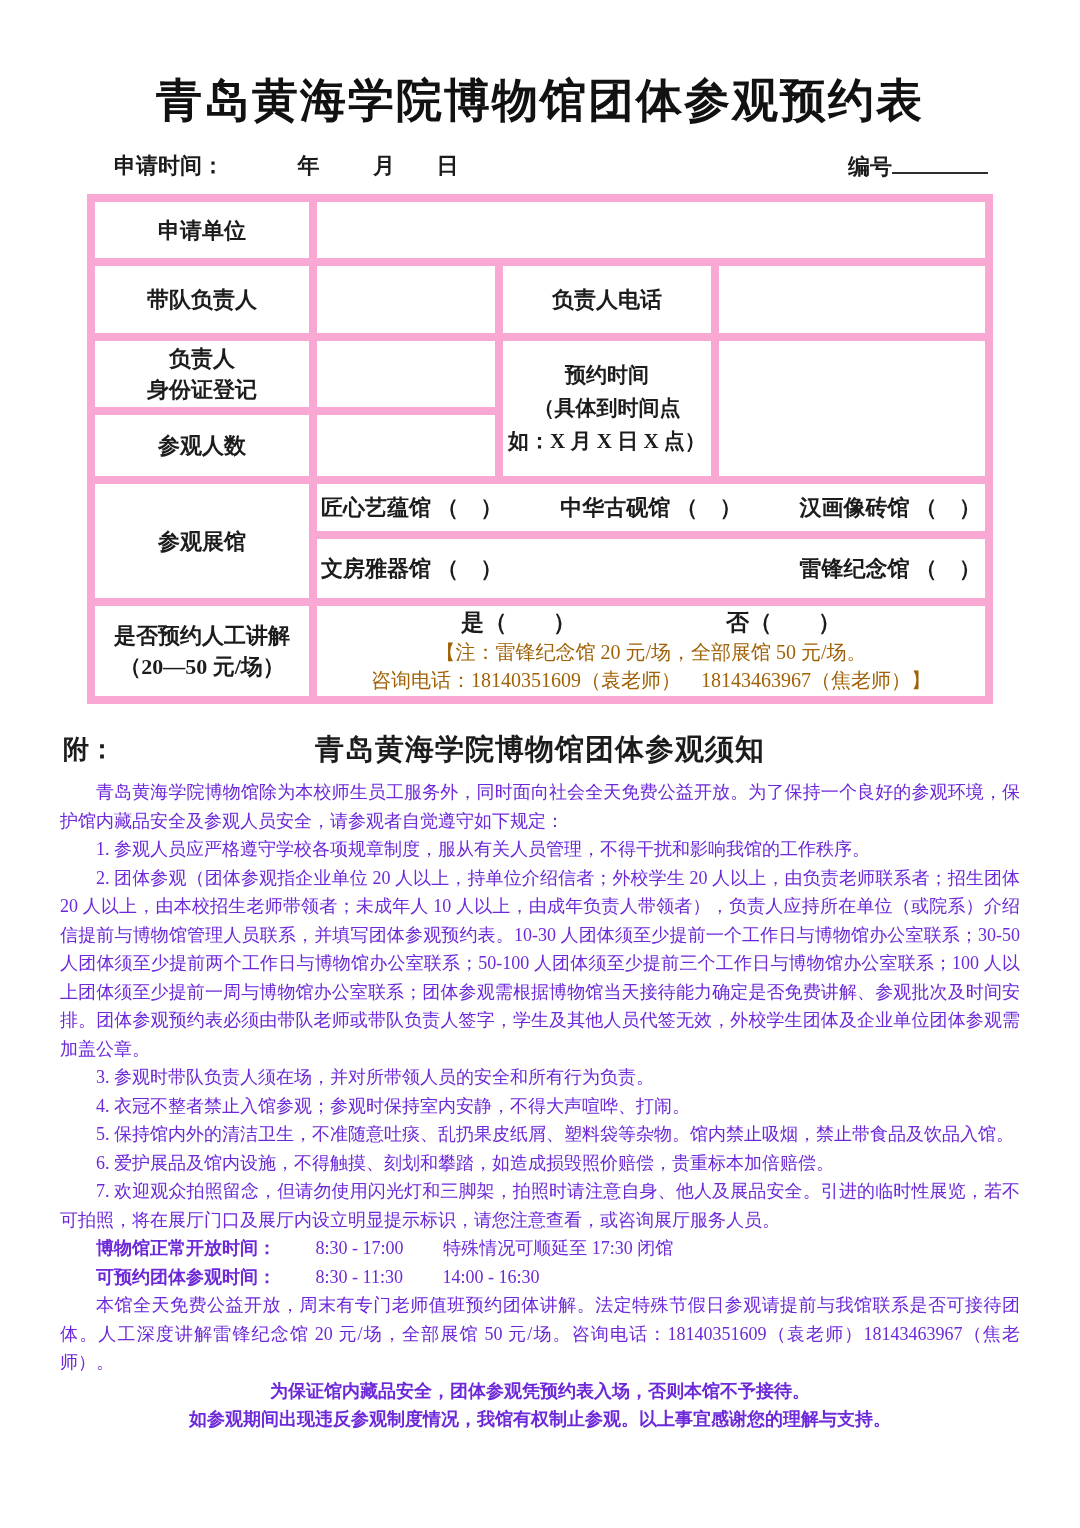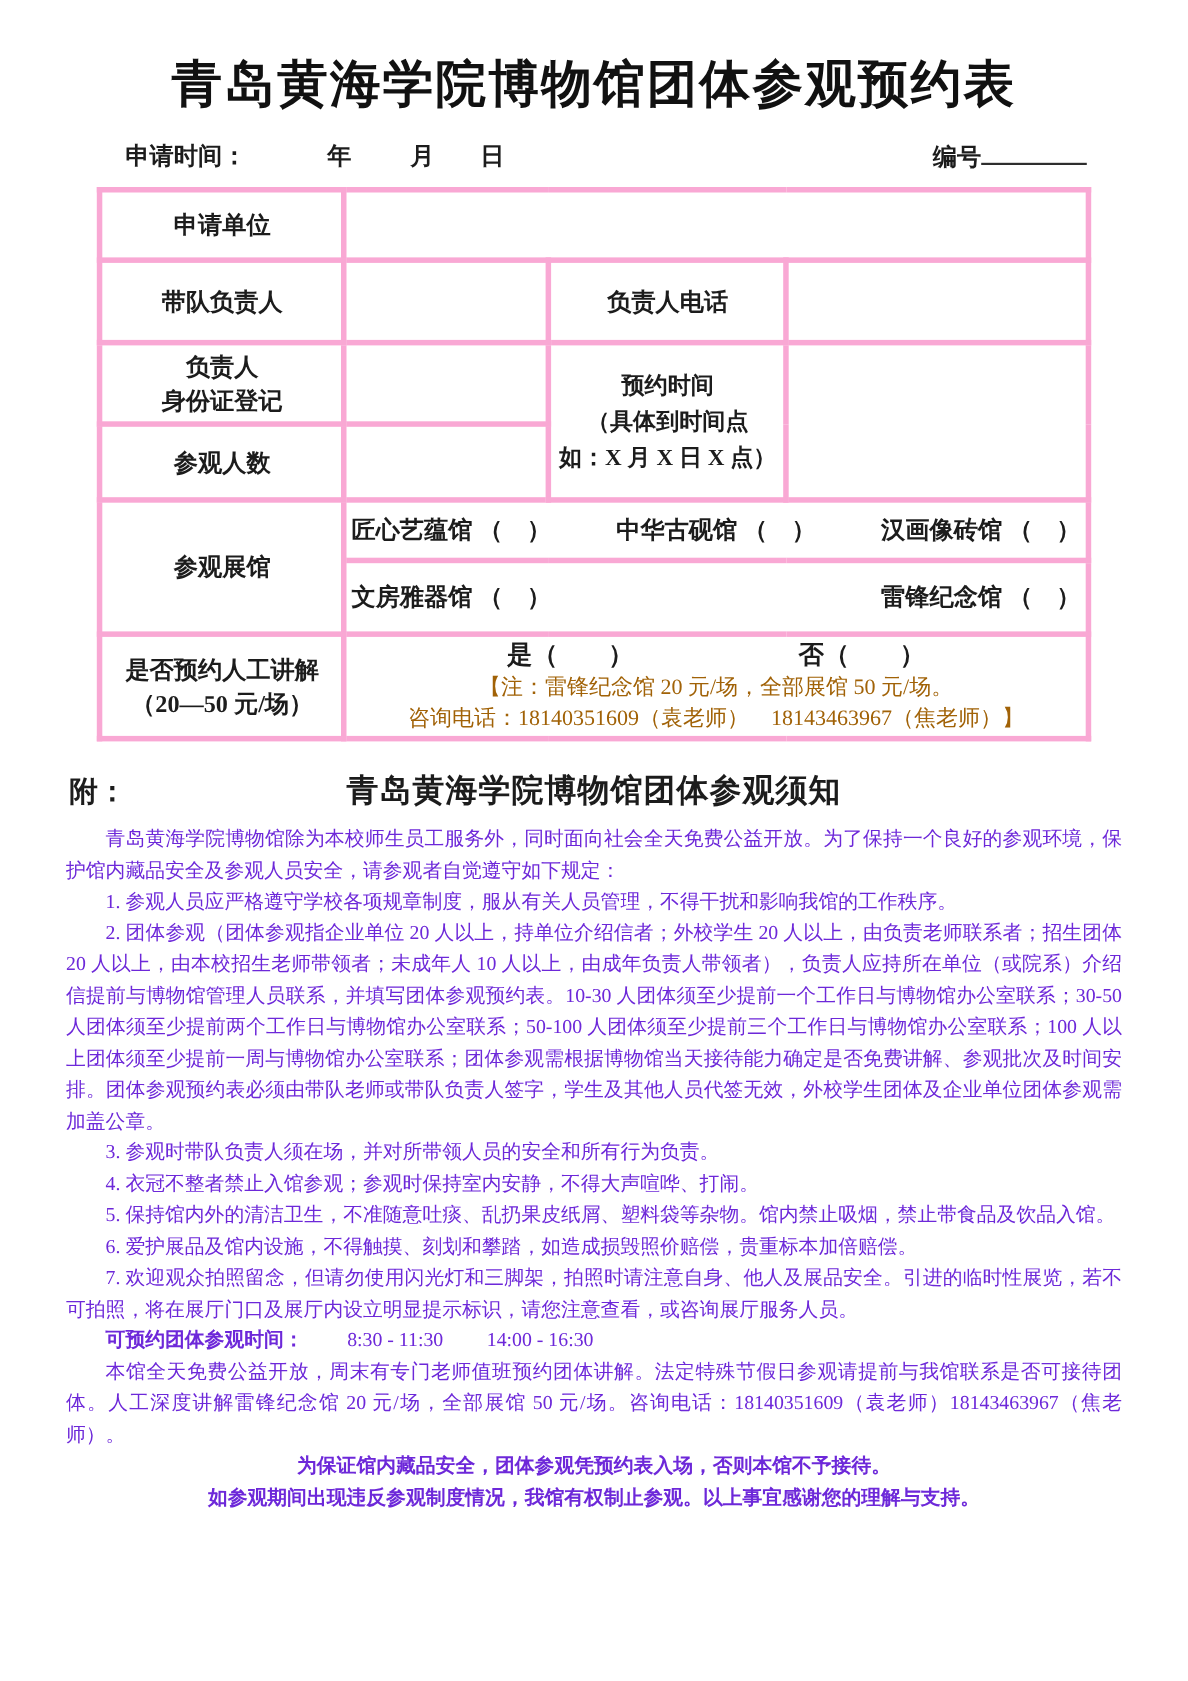--- a/index.html
+++ b/index.html
@@ -2,35 +2,35 @@
 <html><head>
 <meta charset="utf-8">
 <style>
   html,body{margin:0;padding:0;background:#ffffff;}
   .page{
     width:1080px;height:1528px;background:#fff;color:#1c1c1c;
     font-family:"Liberation Serif","DejaVu Serif",serif;
     position:relative;box-sizing:border-box;overflow:hidden;
   }
   .doc-title{
-    padding-top:48px;text-align:center;font-size:46px;line-height:58px;
+    padding-top:72px;text-align:center;font-size:46px;line-height:58px;
     font-weight:bold;letter-spacing:2px;color:#111;
   }
   .meta-row{
     margin:20px 92px 0 114px;display:flex;justify-content:space-between;
     align-items:center;font-size:22px;font-weight:bold;line-height:30px;
   }
   .meta-left .dsep{display:inline-block;}
   .y{margin-left:68px;} .m{margin-left:48px;} .d{margin-left:36px;}
   .serial-line{display:inline-block;width:96px;border-bottom:2px solid #2e2e2e;height:22px;vertical-align:baseline;}
   table.form{
     border-collapse:collapse;table-layout:fixed;
     margin:12px auto 0 auto;width:898px;
   }
-  table.form td{border:5px solid #f9a8d4;padding:2px 4px;vertical-align:middle;box-sizing:border-box;}
+  table.form td{border:8px solid #f9a8d4;padding:2px 4px;vertical-align:middle;box-sizing:border-box;}
   td.lbl{font-weight:bold;text-align:center;font-size:22px;line-height:31px;}
   td.pre,.pre{white-space:pre-line;}
   .r1{height:64px;} .r2{height:75px;} .r3{height:74px;} .r4{height:69px;}
   .r5{height:55px;} .r6{height:67px;padding-left:35px;} .r7{height:86px;}
   td.halls{padding-left:26px;}
   .halls-line{display:flex;gap:54px;font-weight:bold;font-size:22px;justify-content:space-between;}
   td.time-cell{font-size:21px;line-height:33px;}
   td.guide-cell{padding:4px 8px;}
   .yesno{display:flex;justify-content:center;gap:150px;font-weight:bold;font-size:23px;line-height:30px;}
   .note{text-align:center;font-size:20px;line-height:28px;color:#a16207;}
@@ -135,20 +135,23 @@
   <div class="body-text">
     <p class="para">青岛黄海学院博物馆除为本校师生员工服务外，同时面向社会全天免费公益开放。为了保持一个良好的参观环境，保护馆内藏品安全及参观人员安全，请参观者自觉遵守如下规定：</p>
     <p class="para">1. 参观人员应严格遵守学校各项规章制度，服从有关人员管理，不得干扰和影响我馆的工作秩序。</p>
     <p class="para">2. 团体参观（团体参观指企业单位 20 人以上，持单位介绍信者；外校学生 20 人以上，由负责老师联系者；招生团体 20 人以上，由本校招生老师带领者；未成年人 10 人以上，由成年负责人带领者），负责人应持所在单位（或院系）介绍信提前与博物馆管理人员联系，并填写团体参观预约表。10-30 人团体须至少提前一个工作日与博物馆办公室联系；30-50 人团体须至少提前两个工作日与博物馆办公室联系；50-100 人团体须至少提前三个工作日与博物馆办公室联系；100 人以上团体须至少提前一周与博物馆办公室联系；团体参观需根据博物馆当天接待能力确定是否免费讲解、参观批次及时间安排。团体参观预约表必须由带队老师或带队负责人签字，学生及其他人员代签无效，外校学生团体及企业单位团体参观需加盖公章。</p>
     <p class="para">3. 参观时带队负责人须在场，并对所带领人员的安全和所有行为负责。</p>
     <p class="para">4. 衣冠不整者禁止入馆参观；参观时保持室内安静，不得大声喧哗、打闹。</p>
     <p class="para">5. 保持馆内外的清洁卫生，不准随意吐痰、乱扔果皮纸屑、塑料袋等杂物。馆内禁止吸烟，禁止带食品及饮品入馆。</p>
     <p class="para">6. 爱护展品及馆内设施，不得触摸、刻划和攀踏，如造成损毁照价赔偿，贵重标本加倍赔偿。</p>
     <p class="para">7. 欢迎观众拍照留念，但请勿使用闪光灯和三脚架，拍照时请注意自身、他人及展品安全。引进的临时性展览，若不可拍照，将在展厅门口及展厅内设立明显提示标识，请您注意查看，或咨询展厅服务人员。</p>
     <p class="para hours">
+      <b>博物馆正常开放时间：</b><span class="ht">8:30 - 17:00</span><span class="ht">特殊情况可顺延至 17:30 闭馆</span>
+    </p>
+    <p class="para hours">
       <b>可预约团体参观时间：</b><span class="ht">8:30 - 11:30</span><span class="ht">14:00 - 16:30</span>
     </p>
     <p class="para">本馆全天免费公益开放，周末有专门老师值班预约团体讲解。法定特殊节假日参观请提前与我馆联系是否可接待团体。人工深度讲解雷锋纪念馆 20 元/场，全部展馆 50 元/场。咨询电话：18140351609（袁老师）18143463967（焦老师）。</p>
     <p class="closing">为保证馆内藏品安全，团体参观凭预约表入场，否则本馆不予接待。</p>
     <p class="closing">如参观期间出现违反参观制度情况，我馆有权制止参观。以上事宜感谢您的理解与支持。</p>
   </div>
 
 </div>
 
 </body></html>

